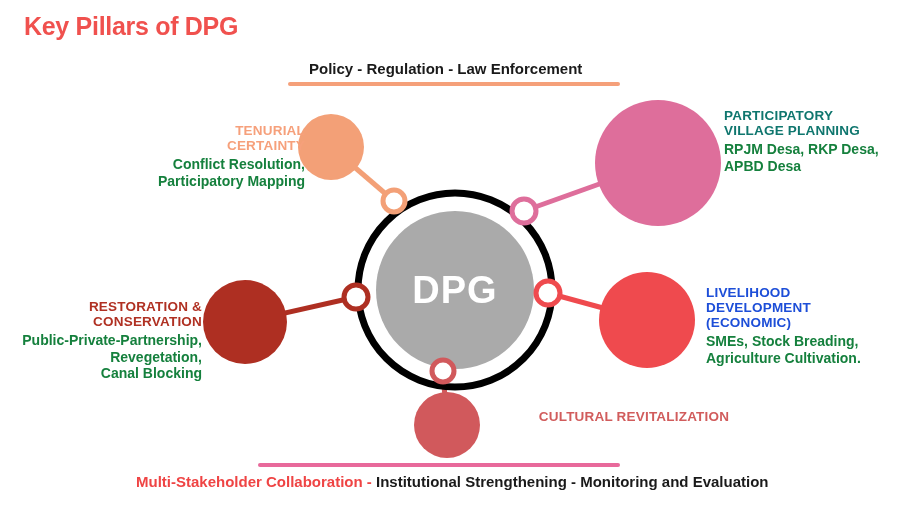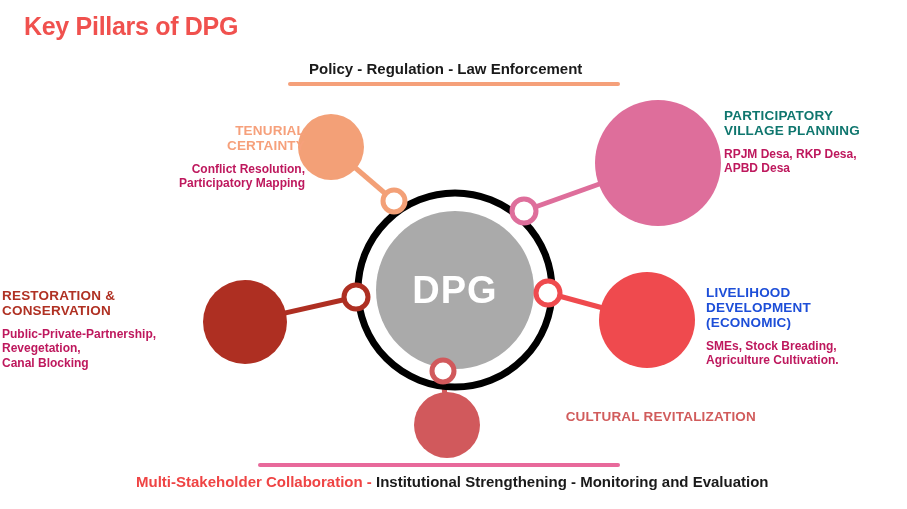--- a/index.html
+++ b/index.html
@@ -21,37 +21,37 @@
     position:absolute;font-size:15px;font-weight:bold;color:#1a1a1a;white-space:nowrap;
   }
   .banner-text .accent{color:#ef4444;margin-left:8px;}
 
   .node-label{position:absolute;}
   .node-label .cap{
     font-size:13.5px;font-weight:bold;line-height:1.12;letter-spacing:0.2px;
     text-transform:uppercase;
   }
   .node-label .desc{
-    font-size:12px;font-weight:bold;line-height:1.18;color:#be185d;margin-top:9px;
+    font-size:14px;font-weight:bold;line-height:1.18;color:#15803d;margin-top:3px;
   }
 
   
   #lbl-tenurial{left:30px;top:123px;width:275px;text-align:right;}
   #lbl-tenurial .cap{color:#F6A07B;}
 
   #lbl-participatory{left:724px;top:108px;width:180px;text-align:left;}
   #lbl-participatory .cap{color:#0f766e;}
 
   #lbl-livelihood{left:706px;top:285px;width:198px;text-align:left;}
   #lbl-livelihood .cap{color:#1d4ed8;}
 
-  #lbl-cultural{left:456px;top:409px;width:300px;text-align:right;}
+  #lbl-cultural{left:484px;top:409px;width:300px;text-align:center;}
   #lbl-cultural .cap{color:#D15C5C;}
 
-  #lbl-restoration{left:2px;top:288px;width:200px;text-align:left;}
+  #lbl-restoration{left:2px;top:299px;width:200px;text-align:right;}
   #lbl-restoration .cap{color:#B03123;}
 
   #top-line{left:288px;top:82px;width:332px;background:#F5A07A;}
   #top-text{left:309px;top:60px;}
   #bot-line{left:258px;top:463px;width:362px;background:#E8699B;}
   #bot-text{left:128px;top:473px;}
 </style>
 </head>
 <body>
 

